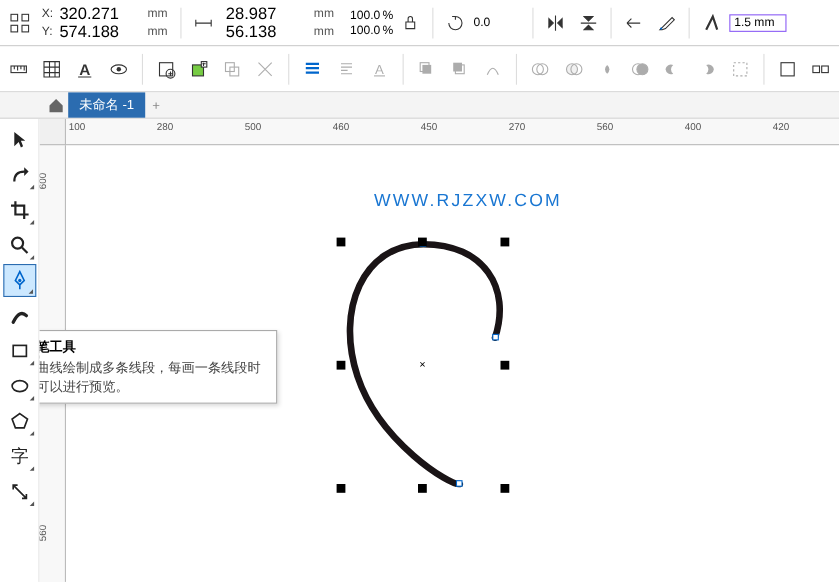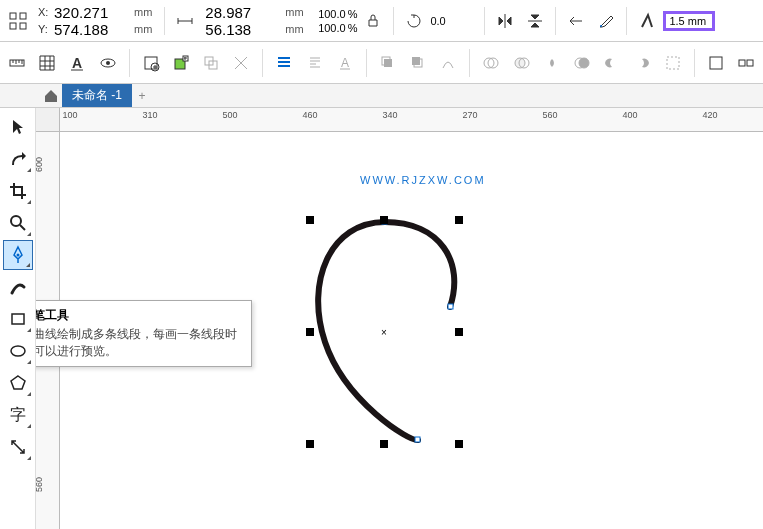--- a/index.html
+++ b/index.html
@@ -37,32 +37,32 @@
     .ruler-v { position: absolute; top: 24px; left: 0; width: 24px; bottom: 0; background: #f8f8f8; border-right: 1px solid #bbb; z-index: 2; }
     .ruler-tick { position: absolute; font-size: 9px; color: #555; }
     .ruler-h .ruler-tick { top: 2px; transform: translateX(-50%); }
     .ruler-v .ruler-tick { left: 3px; transform: translateY(-50%) rotate(-90deg); transform-origin: left center; }
     .ruler-v .ruler-tick span { display: inline-block; }
     
     .canvas { position: absolute; top: 24px; left: 24px; right: 0; bottom: 0; background: #fff; }
     
     .watermark { position: absolute; top: 40px; left: 280px; text-align: center; }
     .watermark-title { font-size: 22px; font-weight: bold; color: #1976d2; letter-spacing: 1px; }
-    .watermark-url { font-size: 11px; color: #1976d2; letter-spacing: 2px; margin-top: 2px; margin-left: 20px; }
+    .watermark-url { font-size: 16px; color: #1976d2; letter-spacing: 2px; margin-top: 2px; }
     
     .selection-handle { position: absolute; width: 8px; height: 8px; background: #000; }
     .selection-center { position: absolute; font-size: 10px; color: #000; transform: translate(-50%, -50%); }
     
     .curve { position: absolute; }
     
     .tooltip { position: absolute; background: #fff; border: 1px solid #aaa; padding: 6px 8px; font-size: 12px; max-width: 240px; box-shadow: 2px 2px 4px rgba(0,0,0,0.15); z-index: 10; }
     .tooltip-title { font-weight: bold; margin-bottom: 2px; }
     .tooltip-desc { color: #444; line-height: 1.4; }
     
-    .stroke-input { width: 52px; border: 3px solid #8b5cf6; font-size: 11px; padding: 1px 3px; }
+    .stroke-input { width: 52px; border: 1px solid #8b5cf6; font-size: 11px; padding: 1px 3px; }
     .rot-input { width: 48px; border: none; font-size: 11px; }
     .pct-col { display: flex; flex-direction: column; font-size: 11px; line-height: 14px; }
     .pct-row { display: flex; align-items: center; gap: 2px; }
     .pct-input { width: 34px; border: none; text-align: right; font-size: 11px; }
   </style>
 </head>
 <body>
 
 <div class="toolbar-top">
   <div class="icon-btn">
@@ -375,24 +375,24 @@
           <path d="M4 4 L16 16 M4 8 L4 4 L8 4 M16 12 L16 16 L12 16" fill="none" stroke="#222" stroke-width="1.5"></path>
         </svg>
       <div class="flyout-indicator"></div>
     </div>
   </div>
 
   <div class="canvas-area">
     <div class="ruler-corner"></div>
     <div class="ruler-h">
       <div class="ruler-tick" style="left:10px">100</div>
-      <div class="ruler-tick" style="left:90px">310</div>
+      <div class="ruler-tick" style="left:90px">280</div>
       <div class="ruler-tick" style="left:170px">500</div>
       <div class="ruler-tick" style="left:250px">460</div>
-      <div class="ruler-tick" style="left:330px">340</div>
+      <div class="ruler-tick" style="left:330px">450</div>
       <div class="ruler-tick" style="left:410px">270</div>
       <div class="ruler-tick" style="left:490px">560</div>
       <div class="ruler-tick" style="left:570px">400</div>
       <div class="ruler-tick" style="left:650px">420</div>
     </div>
     <div class="ruler-v">
       <div class="ruler-tick" style="top:40px"><span>600</span></div>
       <div class="ruler-tick" style="top:200px"><span>580</span></div>
       <div class="ruler-tick" style="top:360px"><span>560</span></div>
     </div>

